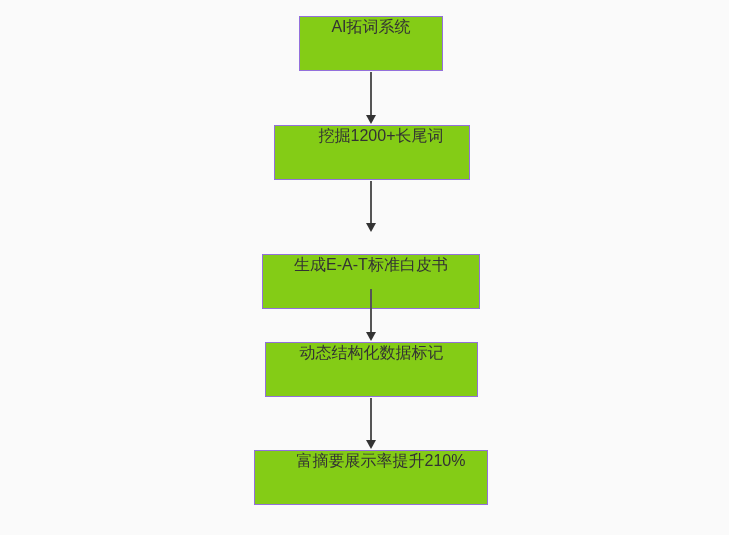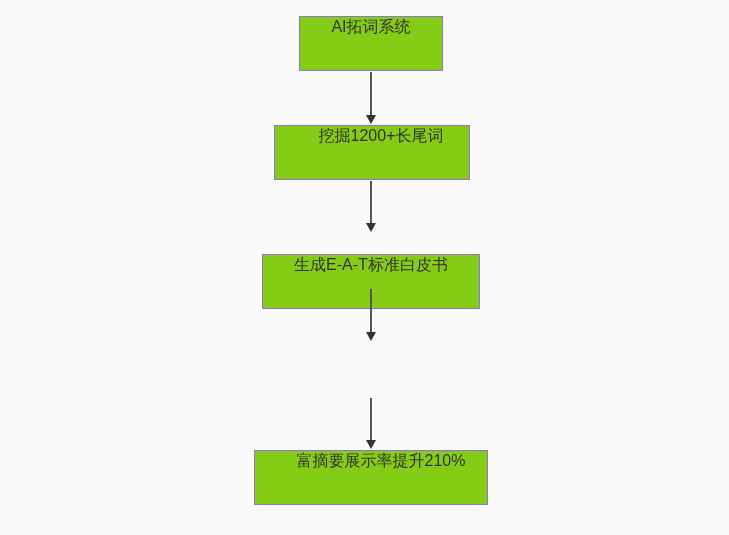--- a/index.html
+++ b/index.html
@@ -88,20 +88,23 @@
 
   <div class="flow-node n3">
     <span>生成E-A-T标准白皮书</span>
   </div>
 
   <div class="connector c3">
     <div class="line"></div>
     <div class="arrowhead"></div>
   </div>
 
+  <div class="flow-node n4">
+    <span>动态结构化数据标记</span>
+  </div>
 
   <div class="connector c4">
     <div class="line"></div>
     <div class="arrowhead"></div>
   </div>
 
   <div class="flow-node n5">
     <span>富摘要展示率提升210%</span>
   </div>
 

